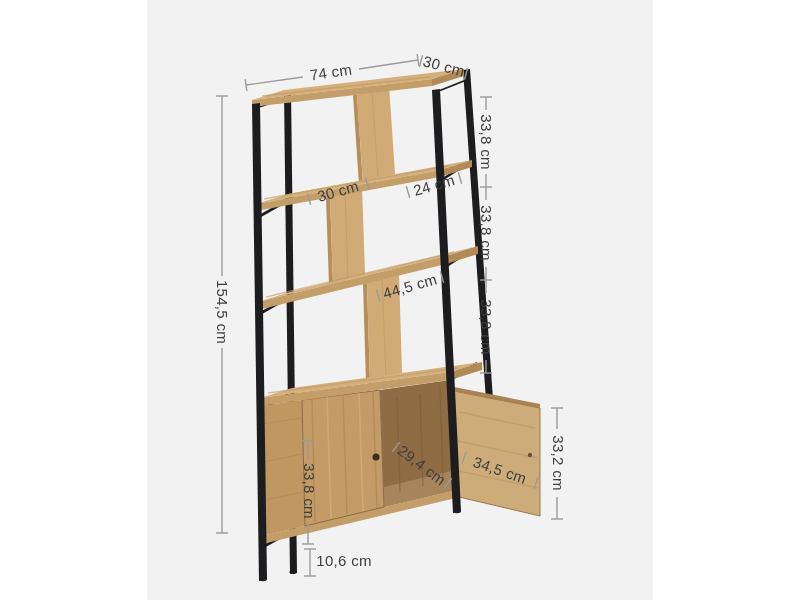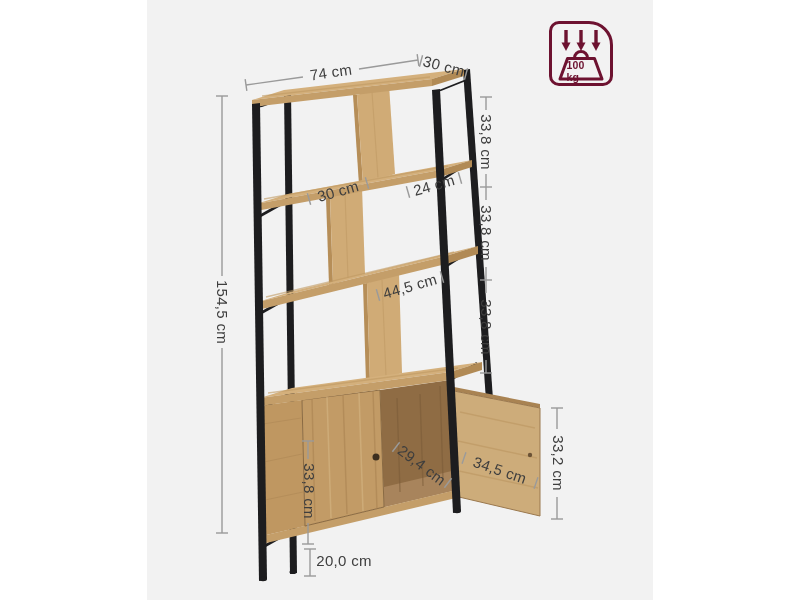--- a/index.html
+++ b/index.html
@@ -241,32 +241,15 @@
   <div class="dim-label" style="left:486px;top:142px;--r:90deg">33,8 cm</div>
   <div class="dim-label" style="left:486px;top:233px;--r:90deg">33,8 cm</div>
   <div class="dim-label" style="left:486px;top:327px;--r:90deg">33,8 cm</div>
   <div class="dim-label" style="left:338px;top:191px;--r:-16deg">30 cm</div>
   <div class="dim-label" style="left:434px;top:185px;--r:-16deg">24 cm</div>
   <div class="dim-label" style="left:410px;top:286px;--r:-16deg">44,5 cm</div>
   <div class="dim-label" style="left:309px;top:491px;--r:90deg">33,8 cm</div>
   <div class="dim-label" style="left:422px;top:465px;--r:37deg">29,4 cm</div>
   <div class="dim-label" style="left:500px;top:470px;--r:19deg">34,5 cm</div>
   <div class="dim-label" style="left:558px;top:463px;--r:90deg">33,2 cm</div>
-  <div class="dim-label" style="left:344px;top:560px;--r:0deg">20,0 cm</div>
-
-  <div class="badge">
-    <svg width="58" height="59" viewBox="0 0 58 59">
-      <g fill="#6d1230">
-        <rect x="12.3" y="6" width="3.4" height="13"></rect>
-          <polygon points="9.5,18.5 18.5,18.5 14,27"></polygon>
-        <rect x="27.3" y="6" width="3.4" height="13"></rect>
-          <polygon points="24.5,18.5 33.5,18.5 29,27"></polygon>
-        <rect x="42.3" y="6" width="3.4" height="13"></rect>
-          <polygon points="39.5,18.5 48.5,18.5 44,27"></polygon>
-      </g>
-      <g stroke="#6d1230" stroke-width="3" fill="none" stroke-linejoin="round">
-        <path d="M 22.5,34 A 6.5,6.5 0 0 1 35.5,34"></path>
-        <polygon points="15.5,34.5 42.5,34.5 50,55 8,55"></polygon>
-      </g>
-    </svg>
-    <div class="badge-label">100 kg</div>
-  </div>
+  <div class="dim-label" style="left:344px;top:560px;--r:0deg">10,6 cm</div>
+
 </div>
 
 </body></html>

